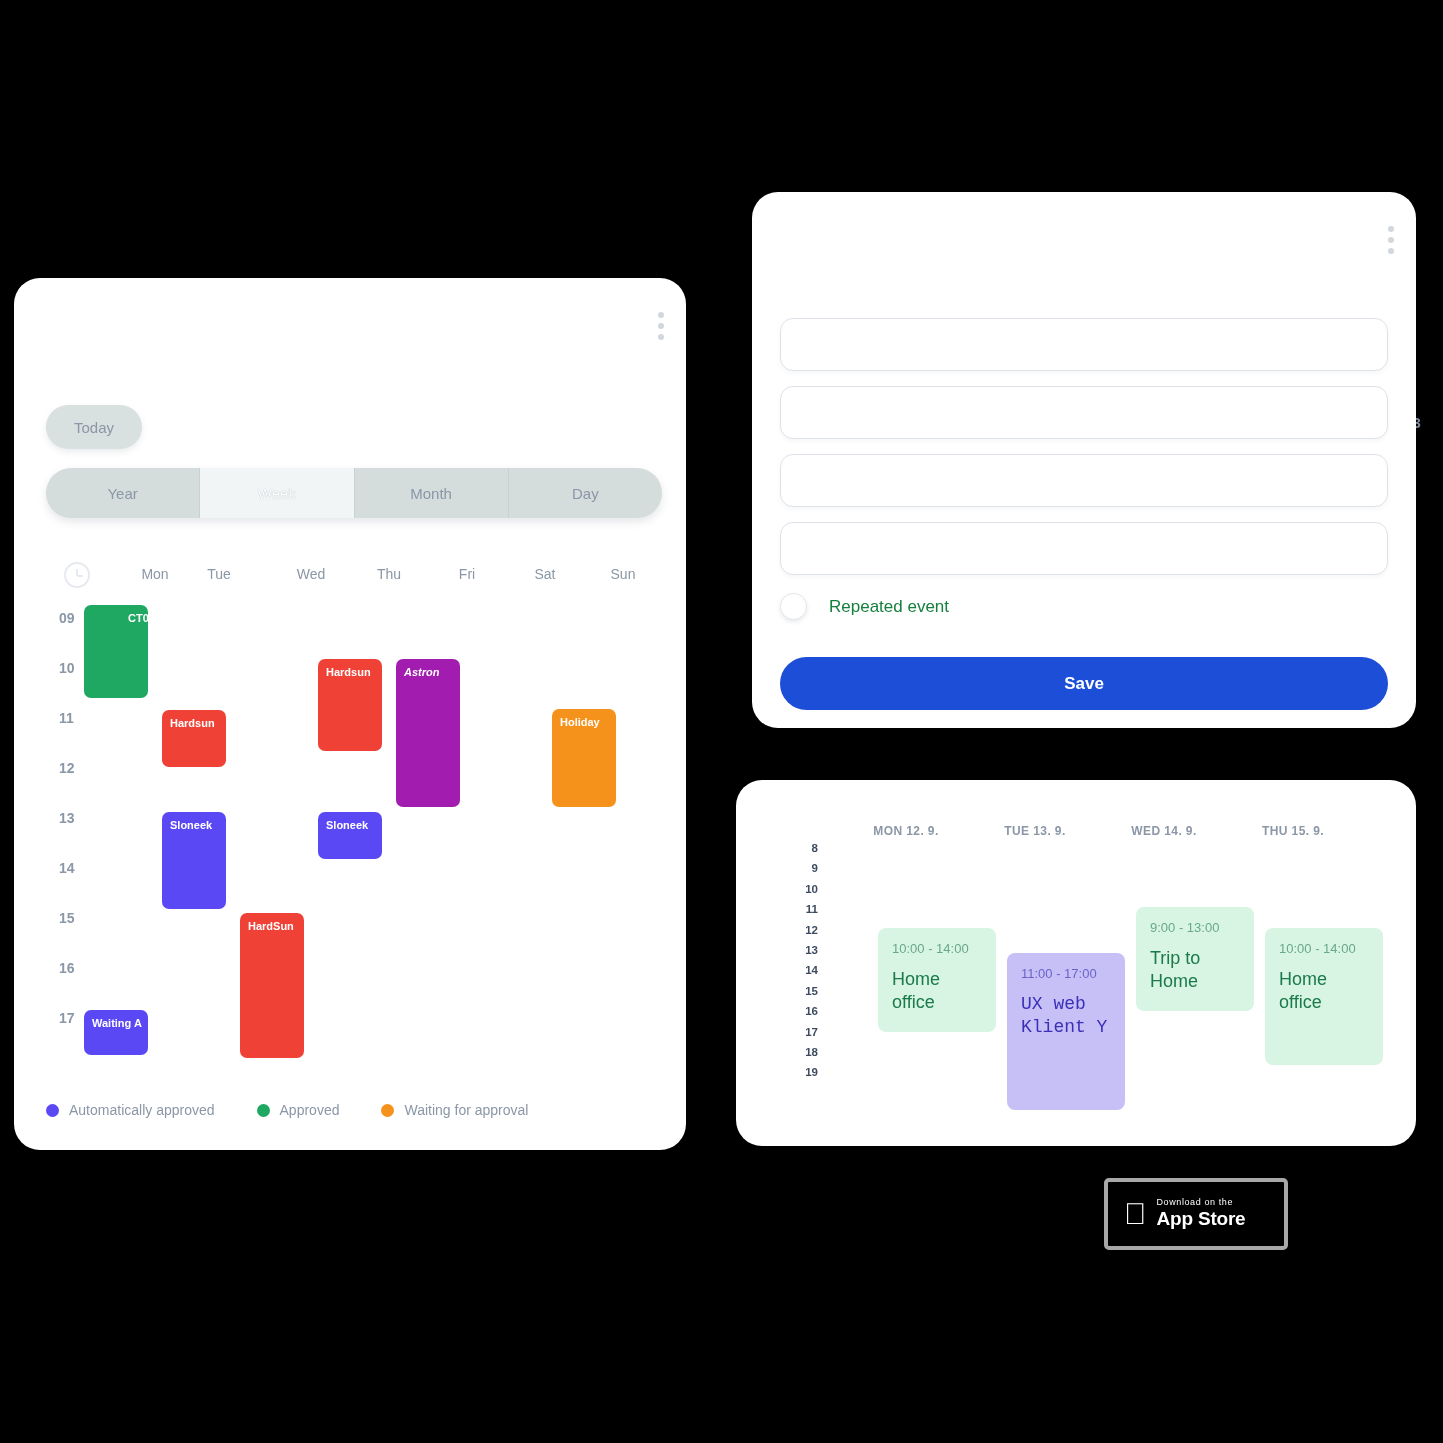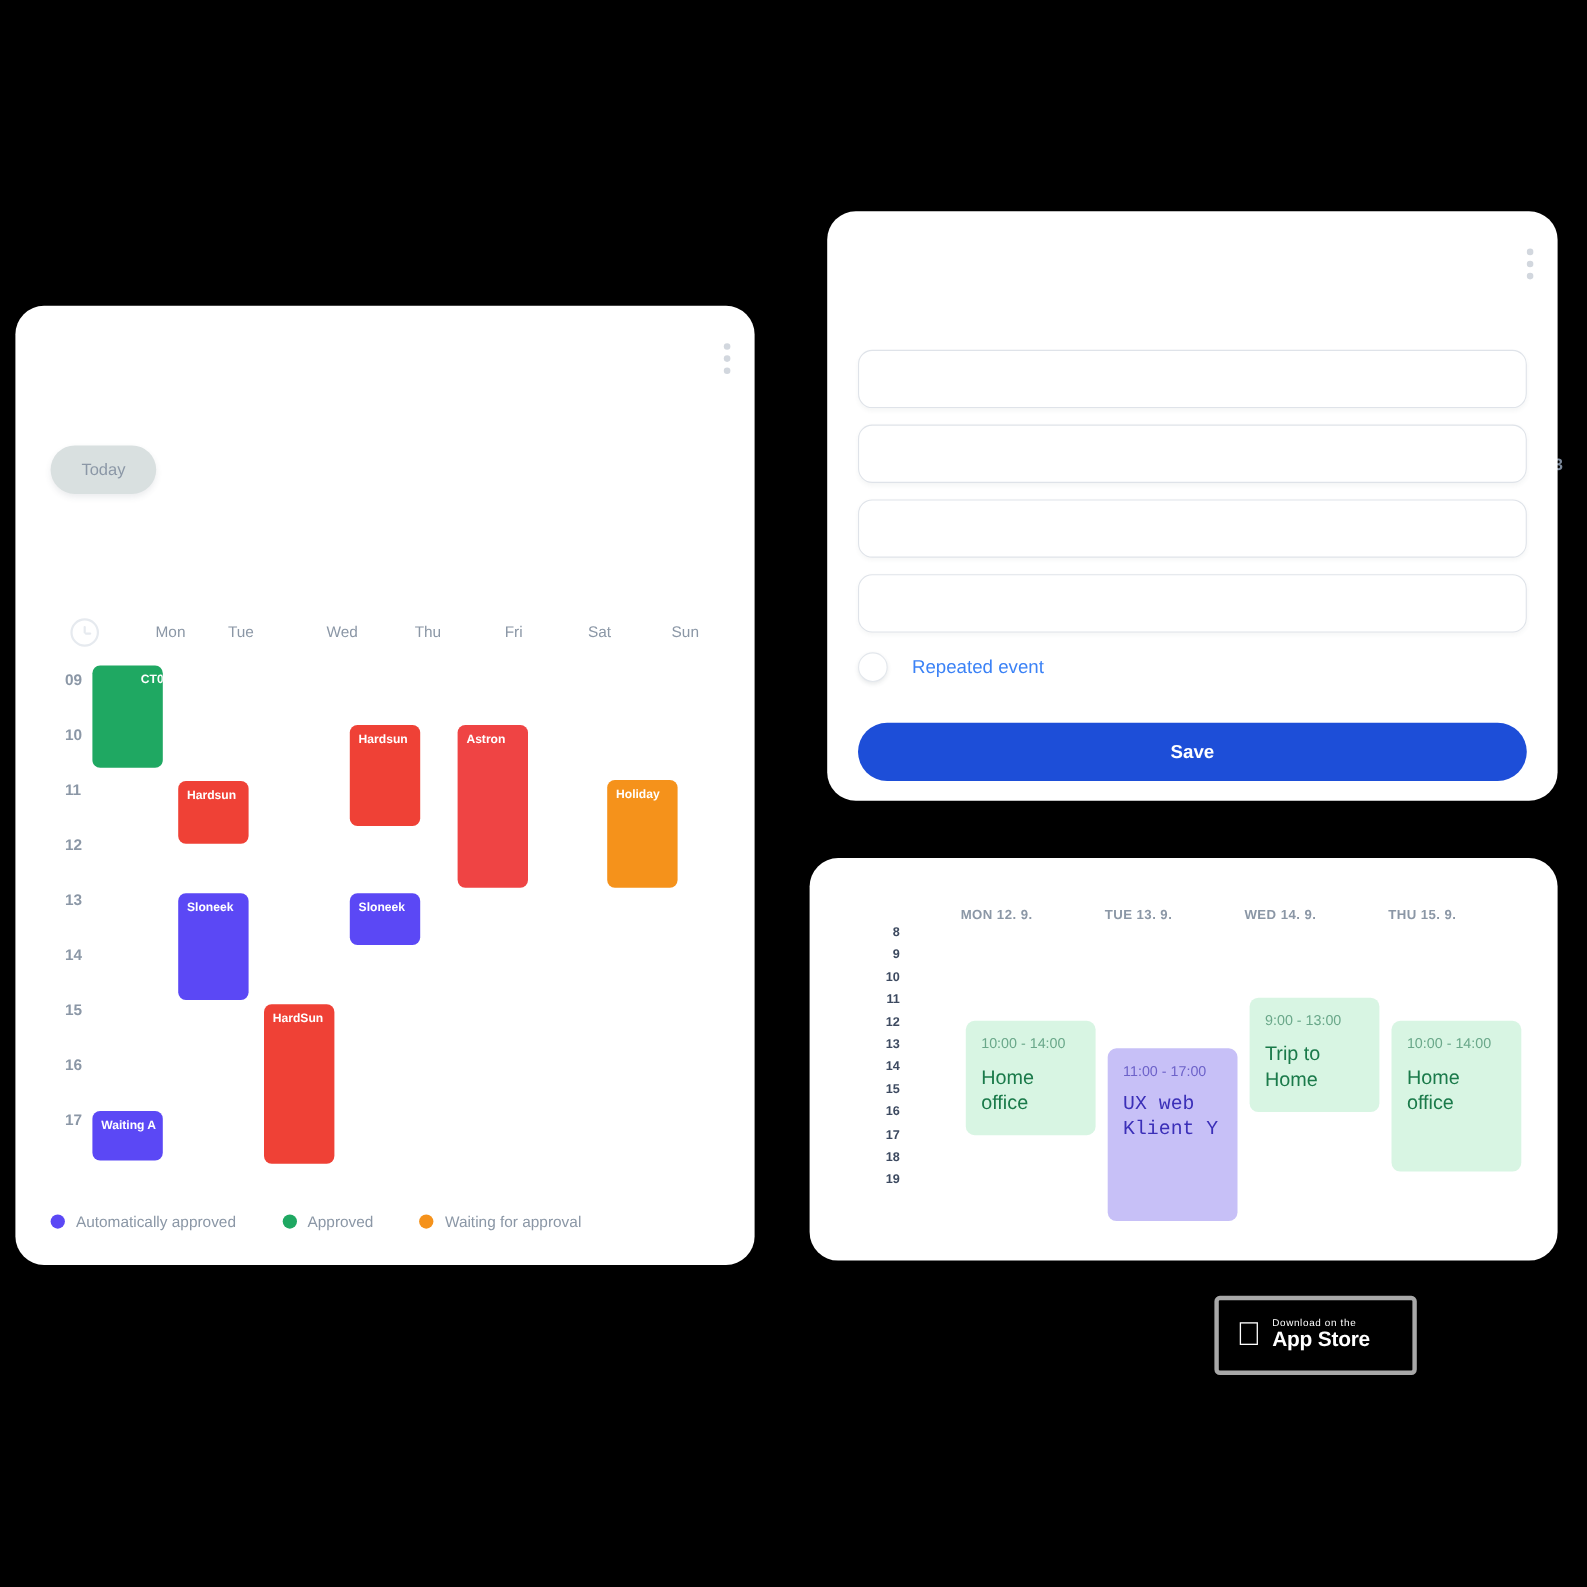--- a/index.html
+++ b/index.html
@@ -91,21 +91,21 @@
     position: absolute; left: 28px; width: 608px; height: 53px;
     border: 1.5px solid #dfe3e9; border-radius: 13px; background: #fff;
     box-shadow: 0 2px 4px rgba(60,70,85,.05);
     cursor: text;
   }
   .toggle-row { position: absolute; left: 28px; top: 401px;
                 display: flex; align-items: center; gap: 22px; }
   .toggle-knob { width: 27px; height: 27px; border-radius: 50%;
                  background: #ffffff; border: 1.5px solid #e3e7ec;
                  box-shadow: 0 2px 4px rgba(60,70,85,.12); cursor: pointer; flex: none; }
-  .toggle-label { font-size: 17px; color: #3b82f6; font-weight: 400; }
+  .toggle-label { font-size: 17px; color: #15803d; font-weight: 400; }
   .save-btn {
     position: absolute; left: 28px; top: 465px; width: 608px; height: 53px;
     border-radius: 27px; background: #1d4ed8; border: none;
     color: #ffffff; font-size: 17px; font-weight: 700;
     font-family: "Liberation Sans", sans-serif; cursor: pointer;
   }
 
   
   #card-mini { left: 736px; top: 780px; width: 680px; height: 366px; }
   .mini-day { position: absolute; top: 44px; width: 130px; text-align: center;
@@ -142,20 +142,26 @@
     <div class="kebab" style="right:22px; top:34px;">
       <i></i>
         <i></i>
         <i></i>
     </div>
   </div>
 
   <button class="today-btn">Today</button>
   <div class="range-label">Feb 21 – 26, 2023</div>
 
+  <div class="seg" id="view-tabs">
+      <div>Year</div>
+      <div class="active">Week</div>
+      <div>Month</div>
+      <div>Day</div>
+    </div>
 
   <div class="wk-head">
     <div class="wk-clock"></div>
     <div id="wk-days">
         <div class="wk-day" style="left: 70px;">Mon</div>
         <div class="wk-day" style="left: 134px;">Tue</div>
         <div class="wk-day" style="left: 226px;">Wed</div>
         <div class="wk-day" style="left: 304px;">Thu</div>
         <div class="wk-day" style="left: 382px;">Fri</div>
         <div class="wk-day" style="left: 460px;">Sat</div>
@@ -174,21 +180,21 @@
       <div class="hour-row">16</div>
       <div class="hour-row">17</div>
     </div>
   <div class="grid-area" id="wk-events">
       <div class="ev" style="left: 38px; top: 0px; width: 64px; height: 93px; background: rgb(31, 168, 98); padding-left: 44px;">CT009</div>
       <div class="ev" style="left: 116px; top: 105px; width: 64px; height: 57px; background: rgb(239, 65, 54);">Hardsun</div>
       <div class="ev" style="left: 116px; top: 207px; width: 64px; height: 97px; background: rgb(91, 72, 245);">Sloneek</div>
       <div class="ev" style="left: 194px; top: 308px; width: 64px; height: 145px; background: rgb(239, 65, 54);">HardSun</div>
       <div class="ev" style="left: 272px; top: 54px; width: 64px; height: 92px; background: rgb(239, 65, 54);">Hardsun</div>
       <div class="ev" style="left: 272px; top: 207px; width: 64px; height: 47px; background: rgb(91, 72, 245);">Sloneek</div>
-      <div class="ev" style="left: 370px; top: 54px; width: 64px; height: 148px; background: #ef4444;">Astron</div>
+      <div class="ev" style="left: 350px; top: 54px; width: 64px; height: 148px; background: #a21caf; font-style: italic;">Astron</div>
       <div class="ev" style="left: 506px; top: 104px; width: 64px; height: 98px; background: rgb(245, 146, 27);">Holiday</div>
       <div class="ev" style="left: 38px; top: 405px; width: 64px; height: 45px; background: rgb(91, 72, 245);">Waiting A</div>
     </div>
 
   <div class="legend" id="wk-legend">
       <div class="legend-item">
         <span class="legend-dot" style="background: rgb(91, 72, 245);"></span>
         <span>Automatically approved</span>
       </div>
       <div class="legend-item">

